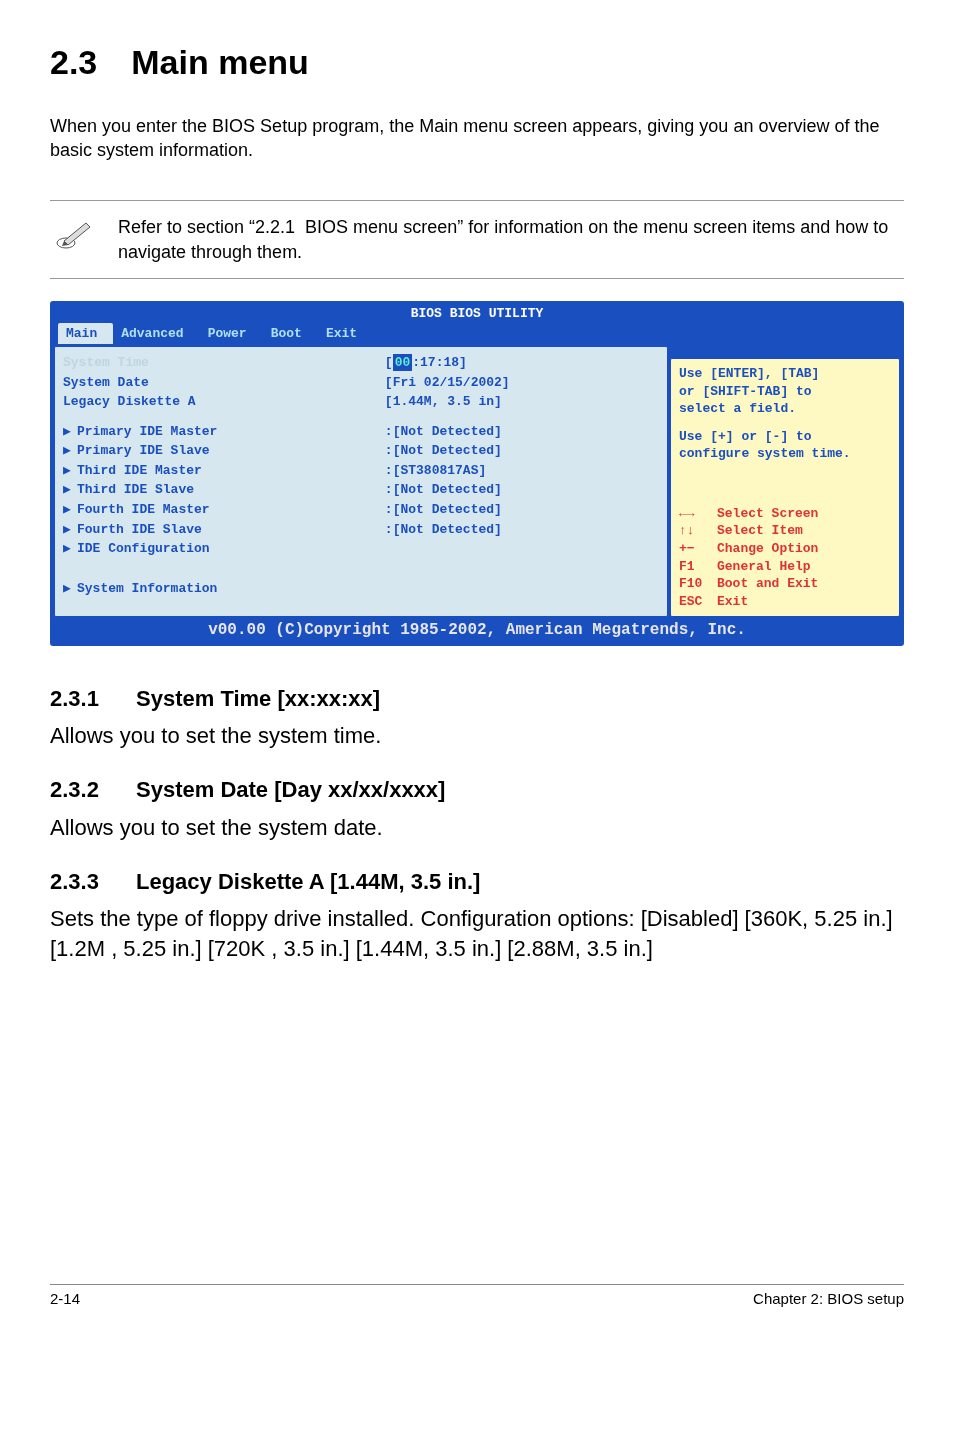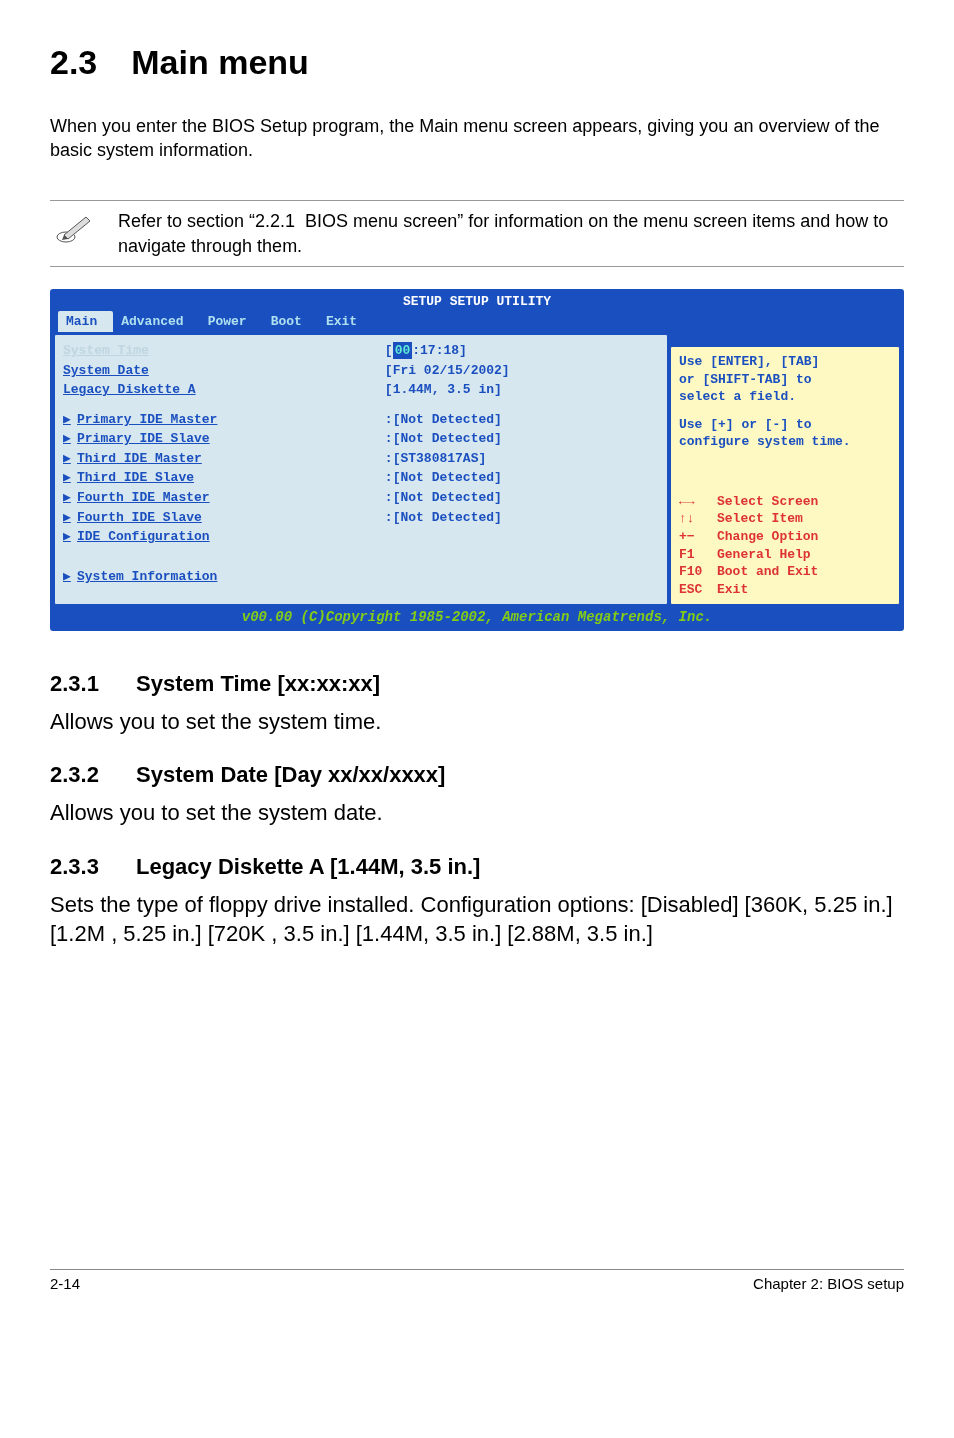--- a/index.html
+++ b/index.html
@@ -19,21 +19,21 @@
     margin-bottom: 28px;
   }
   p.intro {
     font-size: 18px;
     margin-bottom: 38px;
   }
   
   .note-wrap {
     border-top: 1px solid #999;
     border-bottom: 1px solid #999;
-    padding: 8px 0;
+    padding: 14px 0;
     display: flex;
     align-items: flex-start;
     margin-bottom: 22px;
   }
   .note-icon {
     width: 60px;
     padding-left: 6px;
     padding-top: 4px;
   }
   .note-text {
@@ -94,42 +94,41 @@
     margin: 12px 2px 2px 0;
     padding: 6px 8px;
     color: #1a4fbf;
     display: flex;
     flex-direction: column;
   }
   .bios-row {
     display: flex;
     padding: 1px 0;
   }
-  .bios-label { width: 54%; display: flex; align-items:center;text-decoration:underline; }
+  .bios-label { width: 54%; display: flex; align-items:center; }
   .bios-value { width: 46%; }
   .caret {
     display:inline-block;
     width:14px;
     color:#1a4fbf;
   }
   .highlighted { color: #5eead4; background:#1a4fbf; padding:1px 2px; }
   .sys-time-lbl { color:#bfd6e0; }
   .gap { height:10px; }
   .bios-help { flex:1; }
   .bios-keys { color:#fff; }
   .bios-keys .k { display:flex; }
   .bios-keys .kk { width:38px; }
   .bios-keys-red { color:#d33; }
   .bios-footer {
     background:#1a4fbf;
-    color:#84cc16;
+    color:#e5e5e5;
     text-align:center;
-    font-size:14px;
+    font-size:16px;
     padding:1px 0 2px 0;
-    font-style:italic;
   }
   
   h2.sub {
     font-size: 22px;
     font-weight: bold;
     margin: 8px 0 8px 0;
     display:flex;
   }
   h2.sub .num { width: 86px; }
   p.body {
@@ -157,21 +156,21 @@
     <svg width="40" height="30" viewBox="0 0 40 30">
       <ellipse cx="10" cy="24" rx="9" ry="5" fill="none" stroke="#555" stroke-width="1"></ellipse>
       <polygon points="8,22 30,4 34,8 12,26" fill="#ddd" stroke="#555" stroke-width="1"></polygon>
       <polygon points="8,22 12,26 6,27" fill="#555"></polygon>
     </svg>
   </div>
   <div class="note-text">Refer to section “2.2.1&nbsp; BIOS menu screen” for information on the menu screen items and how to navigate through them.</div>
 </div>
 
 <div class="bios">
-  <div class="bios-title">SETUP SETUP UTILITY</div>
+  <div class="bios-title">BIOS BIOS UTILITY</div>
   <div class="bios-tabs">
     <span class="bios-tab active">Main</span>
     <span class="bios-tab">Advanced</span>
     <span class="bios-tab">Power</span>
     <span class="bios-tab">Boot</span>
     <span class="bios-tab">Exit</span>
   </div>
   <div class="bios-body">
     <div class="bios-left">
       <div class="bios-row">

